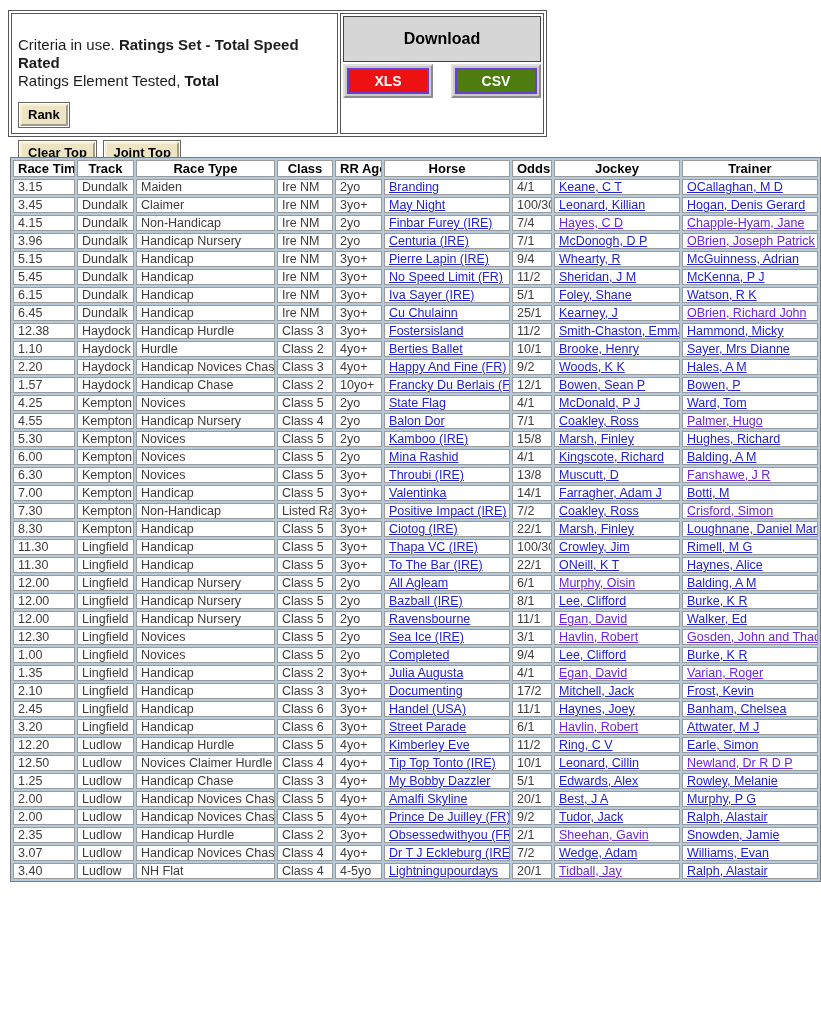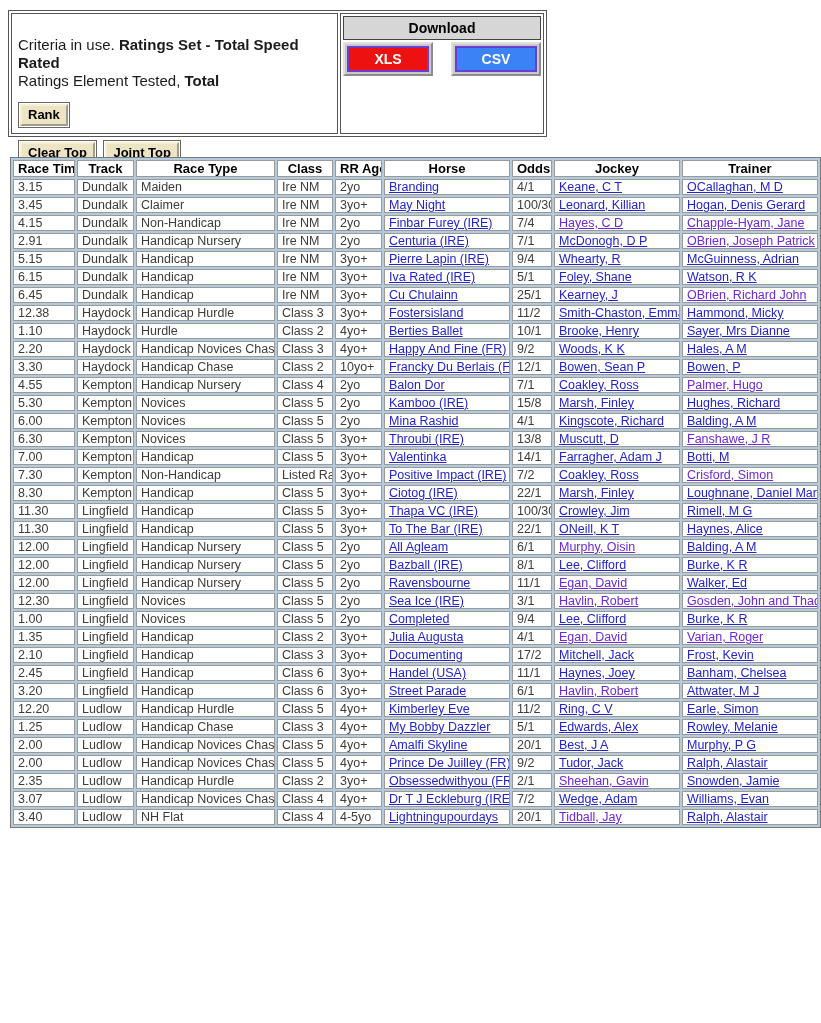--- a/index.html
+++ b/index.html
@@ -38,34 +38,34 @@
     padding: 1px 6px 2px 6px; cursor: pointer;
   }
 
   .download-box {
     flex: 1; height: 100%;
     border: 1px solid #555;
     padding: 2px;
   }
   .download-header {
     border: 1px solid #444; background: #d6d6d6;
-    text-align: center; font-weight: bold; font-size: 14px;
-    color: #000; padding: 3px 0; margin-bottom: 2px;
+    text-align: center; font-weight: bold; font-size: 16px;
+    color: #000; padding: 13px 0; margin-bottom: 2px;
   }
   .dl-row { display: flex; gap: 18px; }
   .dl-frame { flex: 1; border: 2px outset #e0e0e0; background: #c9c9c9; padding: 2px; }
   .dl-btn {
     display: block; width: 100%;
     font-family: "Liberation Sans", sans-serif;
     font-size: 14px; font-weight: bold; color: #ffffff;
     border: 2px solid #6a3fd0; padding: 3px 0; cursor: pointer;
     text-align: center;
   }
   .dl-btn.xls { background: #ee1111; }
-  .dl-btn.csv { background: #3b82f6; }
+  .dl-btn.csv { background: #4d7c0f; }
 
   
   table.races {
     position: absolute; left: 10px; top: 157px;
     width: 801px;
     border-collapse: separate; border-spacing: 2px;
     background: #b3cbdd;
     border: 1px solid #7a7a7a;
     table-layout: fixed;
   }
@@ -172,21 +172,21 @@
     <td>Dundalk</td>
     <td>Non-Handicap</td>
     <td>Ire NM</td>
     <td>2yo</td>
     <td><a>Finbar Furey (IRE)</a></td>
     <td>7/4</td>
     <td><a class="visited">Hayes, C D</a></td>
     <td><a class="visited">Chapple-Hyam, Jane</a></td>
   </tr>
       <tr>
-    <td>2.91</td>
+    <td>3.96</td>
     <td>Dundalk</td>
     <td>Handicap Nursery</td>
     <td>Ire NM</td>
     <td>2yo</td>
     <td><a>Centuria (IRE)</a></td>
     <td>7/1</td>
     <td><a>McDonogh, D P</a></td>
     <td><a class="visited">OBrien, Joseph Patrick</a></td>
   </tr>
       <tr>
@@ -194,26 +194,37 @@
     <td>Dundalk</td>
     <td>Handicap</td>
     <td>Ire NM</td>
     <td>3yo+</td>
     <td><a>Pierre Lapin (IRE)</a></td>
     <td>9/4</td>
     <td><a>Whearty, R</a></td>
     <td><a>McGuinness, Adrian</a></td>
   </tr>
       <tr>
+    <td>5.45</td>
+    <td>Dundalk</td>
+    <td>Handicap</td>
+    <td>Ire NM</td>
+    <td>3yo+</td>
+    <td><a>No Speed Limit (FR)</a></td>
+    <td>11/2</td>
+    <td><a>Sheridan, J M</a></td>
+    <td><a>McKenna, P J</a></td>
+  </tr>
+      <tr>
     <td>6.15</td>
     <td>Dundalk</td>
     <td>Handicap</td>
     <td>Ire NM</td>
     <td>3yo+</td>
-    <td><a>Iva Rated (IRE)</a></td>
+    <td><a>Iva Sayer (IRE)</a></td>
     <td>5/1</td>
     <td><a>Foley, Shane</a></td>
     <td><a>Watson, R K</a></td>
   </tr>
       <tr>
     <td>6.45</td>
     <td>Dundalk</td>
     <td>Handicap</td>
     <td>Ire NM</td>
     <td>3yo+</td>
@@ -249,31 +260,42 @@
     <td>Haydock</td>
     <td>Handicap Novices Chase</td>
     <td>Class 3</td>
     <td>4yo+</td>
     <td><a>Happy And Fine (FR)</a></td>
     <td>9/2</td>
     <td><a>Woods, K K</a></td>
     <td><a>Hales, A M</a></td>
   </tr>
       <tr>
-    <td>3.30</td>
+    <td>1.57</td>
     <td>Haydock</td>
     <td>Handicap Chase</td>
     <td>Class 2</td>
     <td>10yo+</td>
     <td><a>Francky Du Berlais (FR)</a></td>
     <td>12/1</td>
     <td><a>Bowen, Sean P</a></td>
     <td><a>Bowen, P</a></td>
   </tr>
       <tr>
+    <td>4.25</td>
+    <td>Kempton</td>
+    <td>Novices</td>
+    <td>Class 5</td>
+    <td>2yo</td>
+    <td><a>State Flag</a></td>
+    <td>4/1</td>
+    <td><a>McDonald, P J</a></td>
+    <td><a>Ward, Tom</a></td>
+  </tr>
+      <tr>
     <td>4.55</td>
     <td>Kempton</td>
     <td>Handicap Nursery</td>
     <td>Class 4</td>
     <td>2yo</td>
     <td><a>Balon Dor</a></td>
     <td>7/1</td>
     <td><a>Coakley, Ross</a></td>
     <td><a class="visited">Palmer, Hugo</a></td>
   </tr>
@@ -467,20 +489,31 @@
       <tr>
     <td>12.20</td>
     <td>Ludlow</td>
     <td>Handicap Hurdle</td>
     <td>Class 5</td>
     <td>4yo+</td>
     <td><a>Kimberley Eve</a></td>
     <td>11/2</td>
     <td><a>Ring, C V</a></td>
     <td><a>Earle, Simon</a></td>
+  </tr>
+      <tr>
+    <td>12.50</td>
+    <td>Ludlow</td>
+    <td>Novices Claimer Hurdle</td>
+    <td>Class 4</td>
+    <td>4yo+</td>
+    <td><a>Tip Top Tonto (IRE)</a></td>
+    <td>10/1</td>
+    <td><a>Leonard, Cillin</a></td>
+    <td><a class="visited">Newland, Dr R D P</a></td>
   </tr>
       <tr>
     <td>1.25</td>
     <td>Ludlow</td>
     <td>Handicap Chase</td>
     <td>Class 3</td>
     <td>4yo+</td>
     <td><a>My Bobby Dazzler</a></td>
     <td>5/1</td>
     <td><a>Edwards, Alex</a></td>

